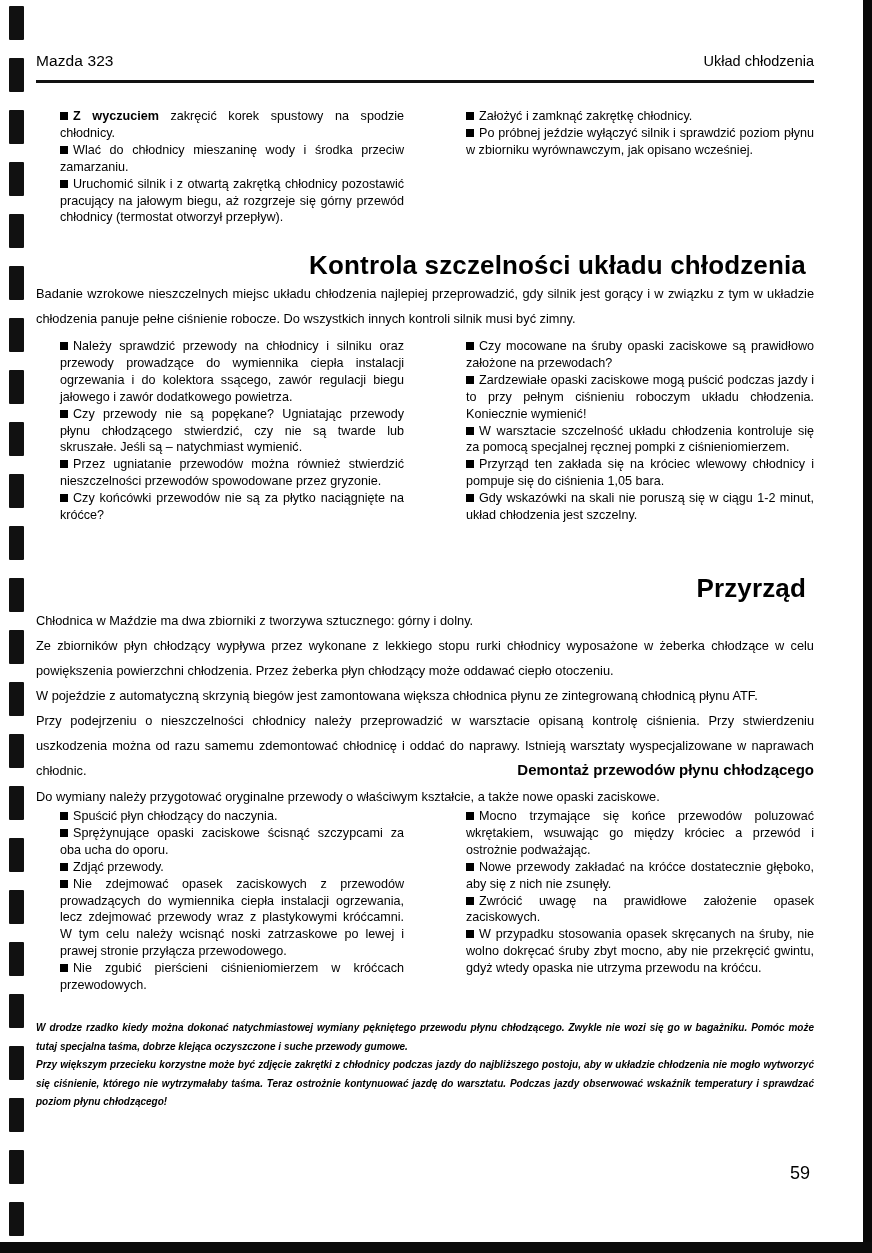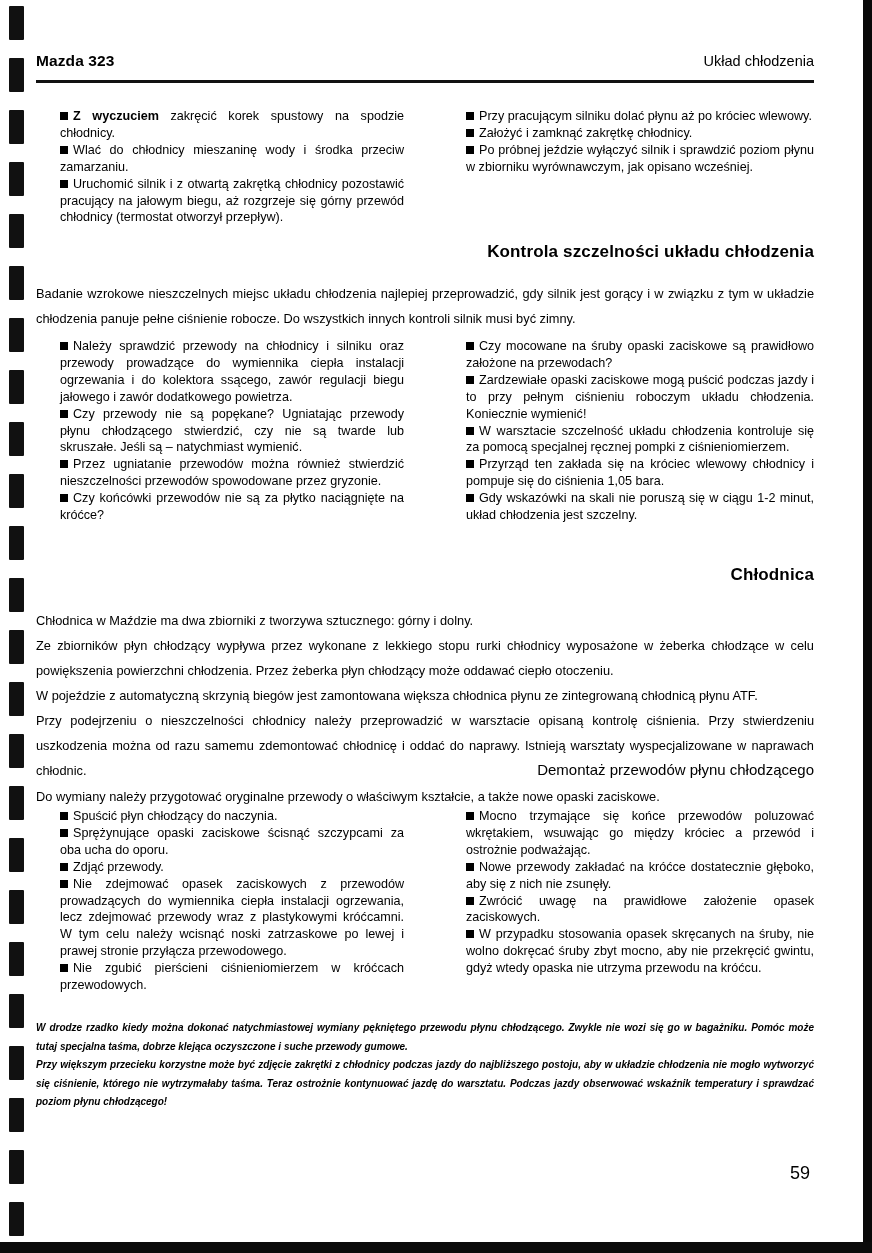--- a/index.html
+++ b/index.html
@@ -68,21 +68,21 @@
     position: absolute;
     left: 0;
     top: 52px;
     width: 778px;
     display: flex;
     justify-content: space-between;
     align-items: baseline;
   }
   .rh-left {
     font-size: 15.5px;
-    font-weight: bold;
+    font-weight: normal;
     letter-spacing: 0.1px;
   }
   .rh-right {
     font-size: 14.5px;
     font-weight: normal;
   }
   .head-rule {
     position: absolute;
     left: 0;
     top: 80px;
@@ -133,35 +133,35 @@
     margin: 0;
     font-size: 12.8px;
     line-height: 25px;
     text-align: justify;
     text-justify: inter-word;
   }
 
   
   h2.section-head {
     position: absolute;
-    margin: 0;
+    margin: 8px;
     right: 0;
     text-align: right;
-    font-size: 17px;
+    font-size: 26px;
     font-weight: bold;
     letter-spacing: 0.15px;
     white-space: nowrap;
   }
   h3.sub-head {
     position: absolute;
     margin: 0;
     right: 0;
     text-align: right;
     font-size: 15px;
-    font-weight: normal;
+    font-weight: bold;
     white-space: nowrap;
   }
 
   
   .note {
     position: absolute;
     left: 0;
     width: 778px;
   }
   .note .note-title {
@@ -228,21 +228,20 @@
     </div>
     <div class="head-rule"></div>
 
     <div class="col-wrap" style="top:108px">
       <div class="col">
         <p class="bullet-item"><span class="sq"></span><b>Z wyczuciem</b><span> zakręcić korek spustowy na spodzie chłodnicy.</span></p>
         <p class="bullet-item"><span class="sq"></span><span>Wlać do chłodnicy mieszaninę wody i środka przeciw zamarzaniu.</span></p>
         <p class="bullet-item"><span class="sq"></span><span>Uruchomić silnik i z otwartą zakrętką chłodnicy pozostawić pracujący na jałowym biegu, aż rozgrzeje się górny przewód chłodnicy (termostat otworzył przepływ).</span></p>
       </div>
       <div class="col right">
-        <p class="bullet-item"><span class="sq"></span><span>Przy pracującym silniku dolać płynu aż po króciec wlewowy.</span></p>
         <p class="bullet-item"><span class="sq"></span><span>Założyć i zamknąć zakrętkę chłodnicy.</span></p>
         <p class="bullet-item"><span class="sq"></span><span>Po próbnej jeździe wyłączyć silnik i sprawdzić poziom płynu w zbiorniku wyrównawczym, jak opisano wcześniej.</span></p>
       </div>
     </div>
 
     <h2 class="section-head" style="top:242px">Kontrola szczelności układu chłodzenia</h2>
 
     <div class="fullwidth" style="top:281px">
       <p>Badanie wzrokowe nieszczelnych miejsc układu chłodzenia najlepiej przeprowadzić, gdy silnik jest gorący i w związku z tym w układzie chłodzenia panuje pełne ciśnienie robocze. Do wszystkich innych kontroli silnik musi być zimny.</p>
     </div>
@@ -256,21 +255,21 @@
       </div>
       <div class="col right">
         <p class="bullet-item"><span class="sq"></span><span>Czy mocowane na śruby opaski zaciskowe są prawidłowo założone na przewodach?</span></p>
         <p class="bullet-item"><span class="sq"></span><span>Zardzewiałe opaski zaciskowe mogą puścić podczas jazdy i to przy pełnym ciśnieniu roboczym układu chłodzenia. Koniecznie wymienić!</span></p>
         <p class="bullet-item"><span class="sq"></span><span>W warsztacie szczelność układu chłodzenia kontroluje się za pomocą specjalnej ręcznej pompki z ciśnieniomierzem.</span></p>
         <p class="bullet-item"><span class="sq"></span><span>Przyrząd ten zakłada się na króciec wlewowy chłodnicy i pompuje się do ciśnienia 1,05 bara.</span></p>
         <p class="bullet-item"><span class="sq"></span><span>Gdy wskazówki na skali nie poruszą się w ciągu 1-2 minut, układ chłodzenia jest szczelny.</span></p>
       </div>
     </div>
 
-    <h2 class="section-head" style="top:565px">Chłodnica</h2>
+    <h2 class="section-head" style="top:565px">Przyrząd</h2>
 
     <div class="fullwidth" style="top:608px">
       <p>Chłodnica w Maździe ma dwa zbiorniki z tworzywa sztucznego: górny i dolny.</p>
       <p>Ze zbiorników płyn chłodzący wypływa przez wykonane z lekkiego stopu rurki chłodnicy wyposażone w żeberka chłodzące w celu powiększenia powierzchni chłodzenia. Przez żeberka płyn chłodzący może oddawać ciepło otoczeniu.</p>
       <p>W pojeździe z automatyczną skrzynią biegów jest zamontowana większa chłodnica płynu ze zintegrowaną chłodnicą płynu ATF.</p>
       <p>Przy podejrzeniu o nieszczelności chłodnicy należy przeprowadzić w warsztacie opisaną kontrolę ciśnienia. Przy stwierdzeniu uszkodzenia można od razu samemu zdemontować chłodnicę i oddać do naprawy. Istnieją warsztaty wyspecjalizowane w naprawach chłodnic.</p>
     </div>
 
     <h3 class="sub-head" style="top:761px">Demontaż przewodów płynu chłodzącego</h3>
 

